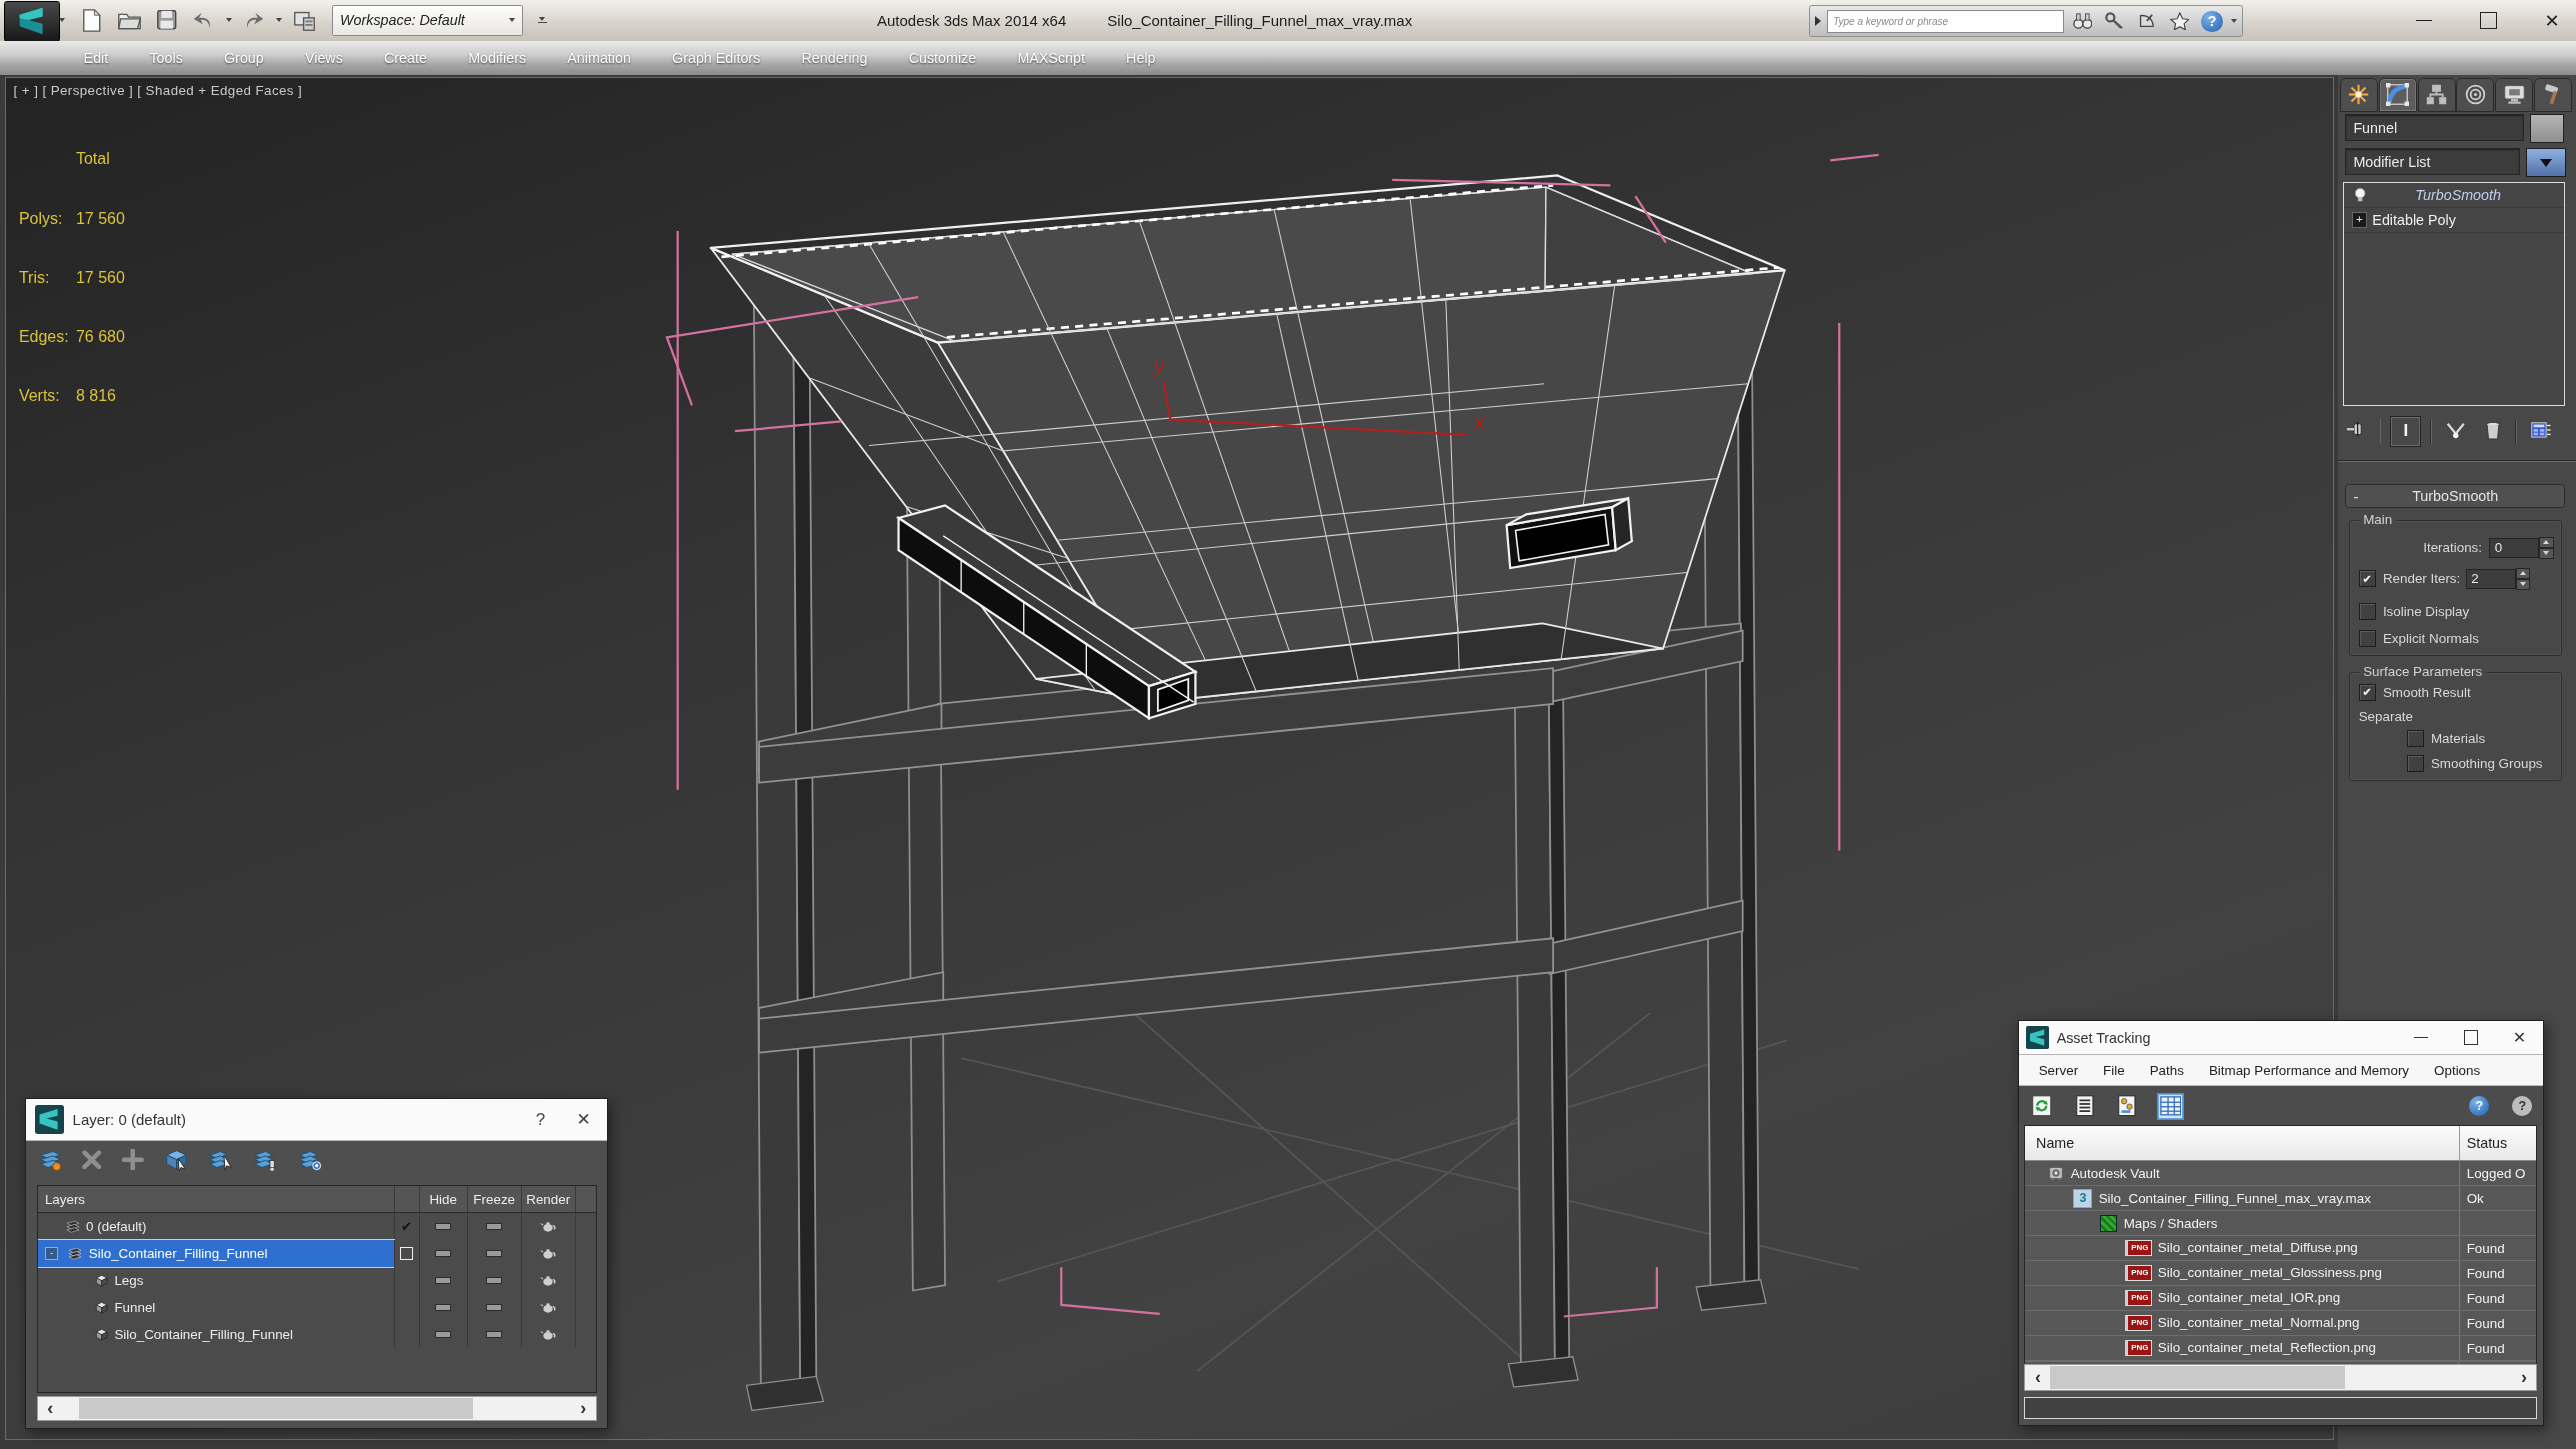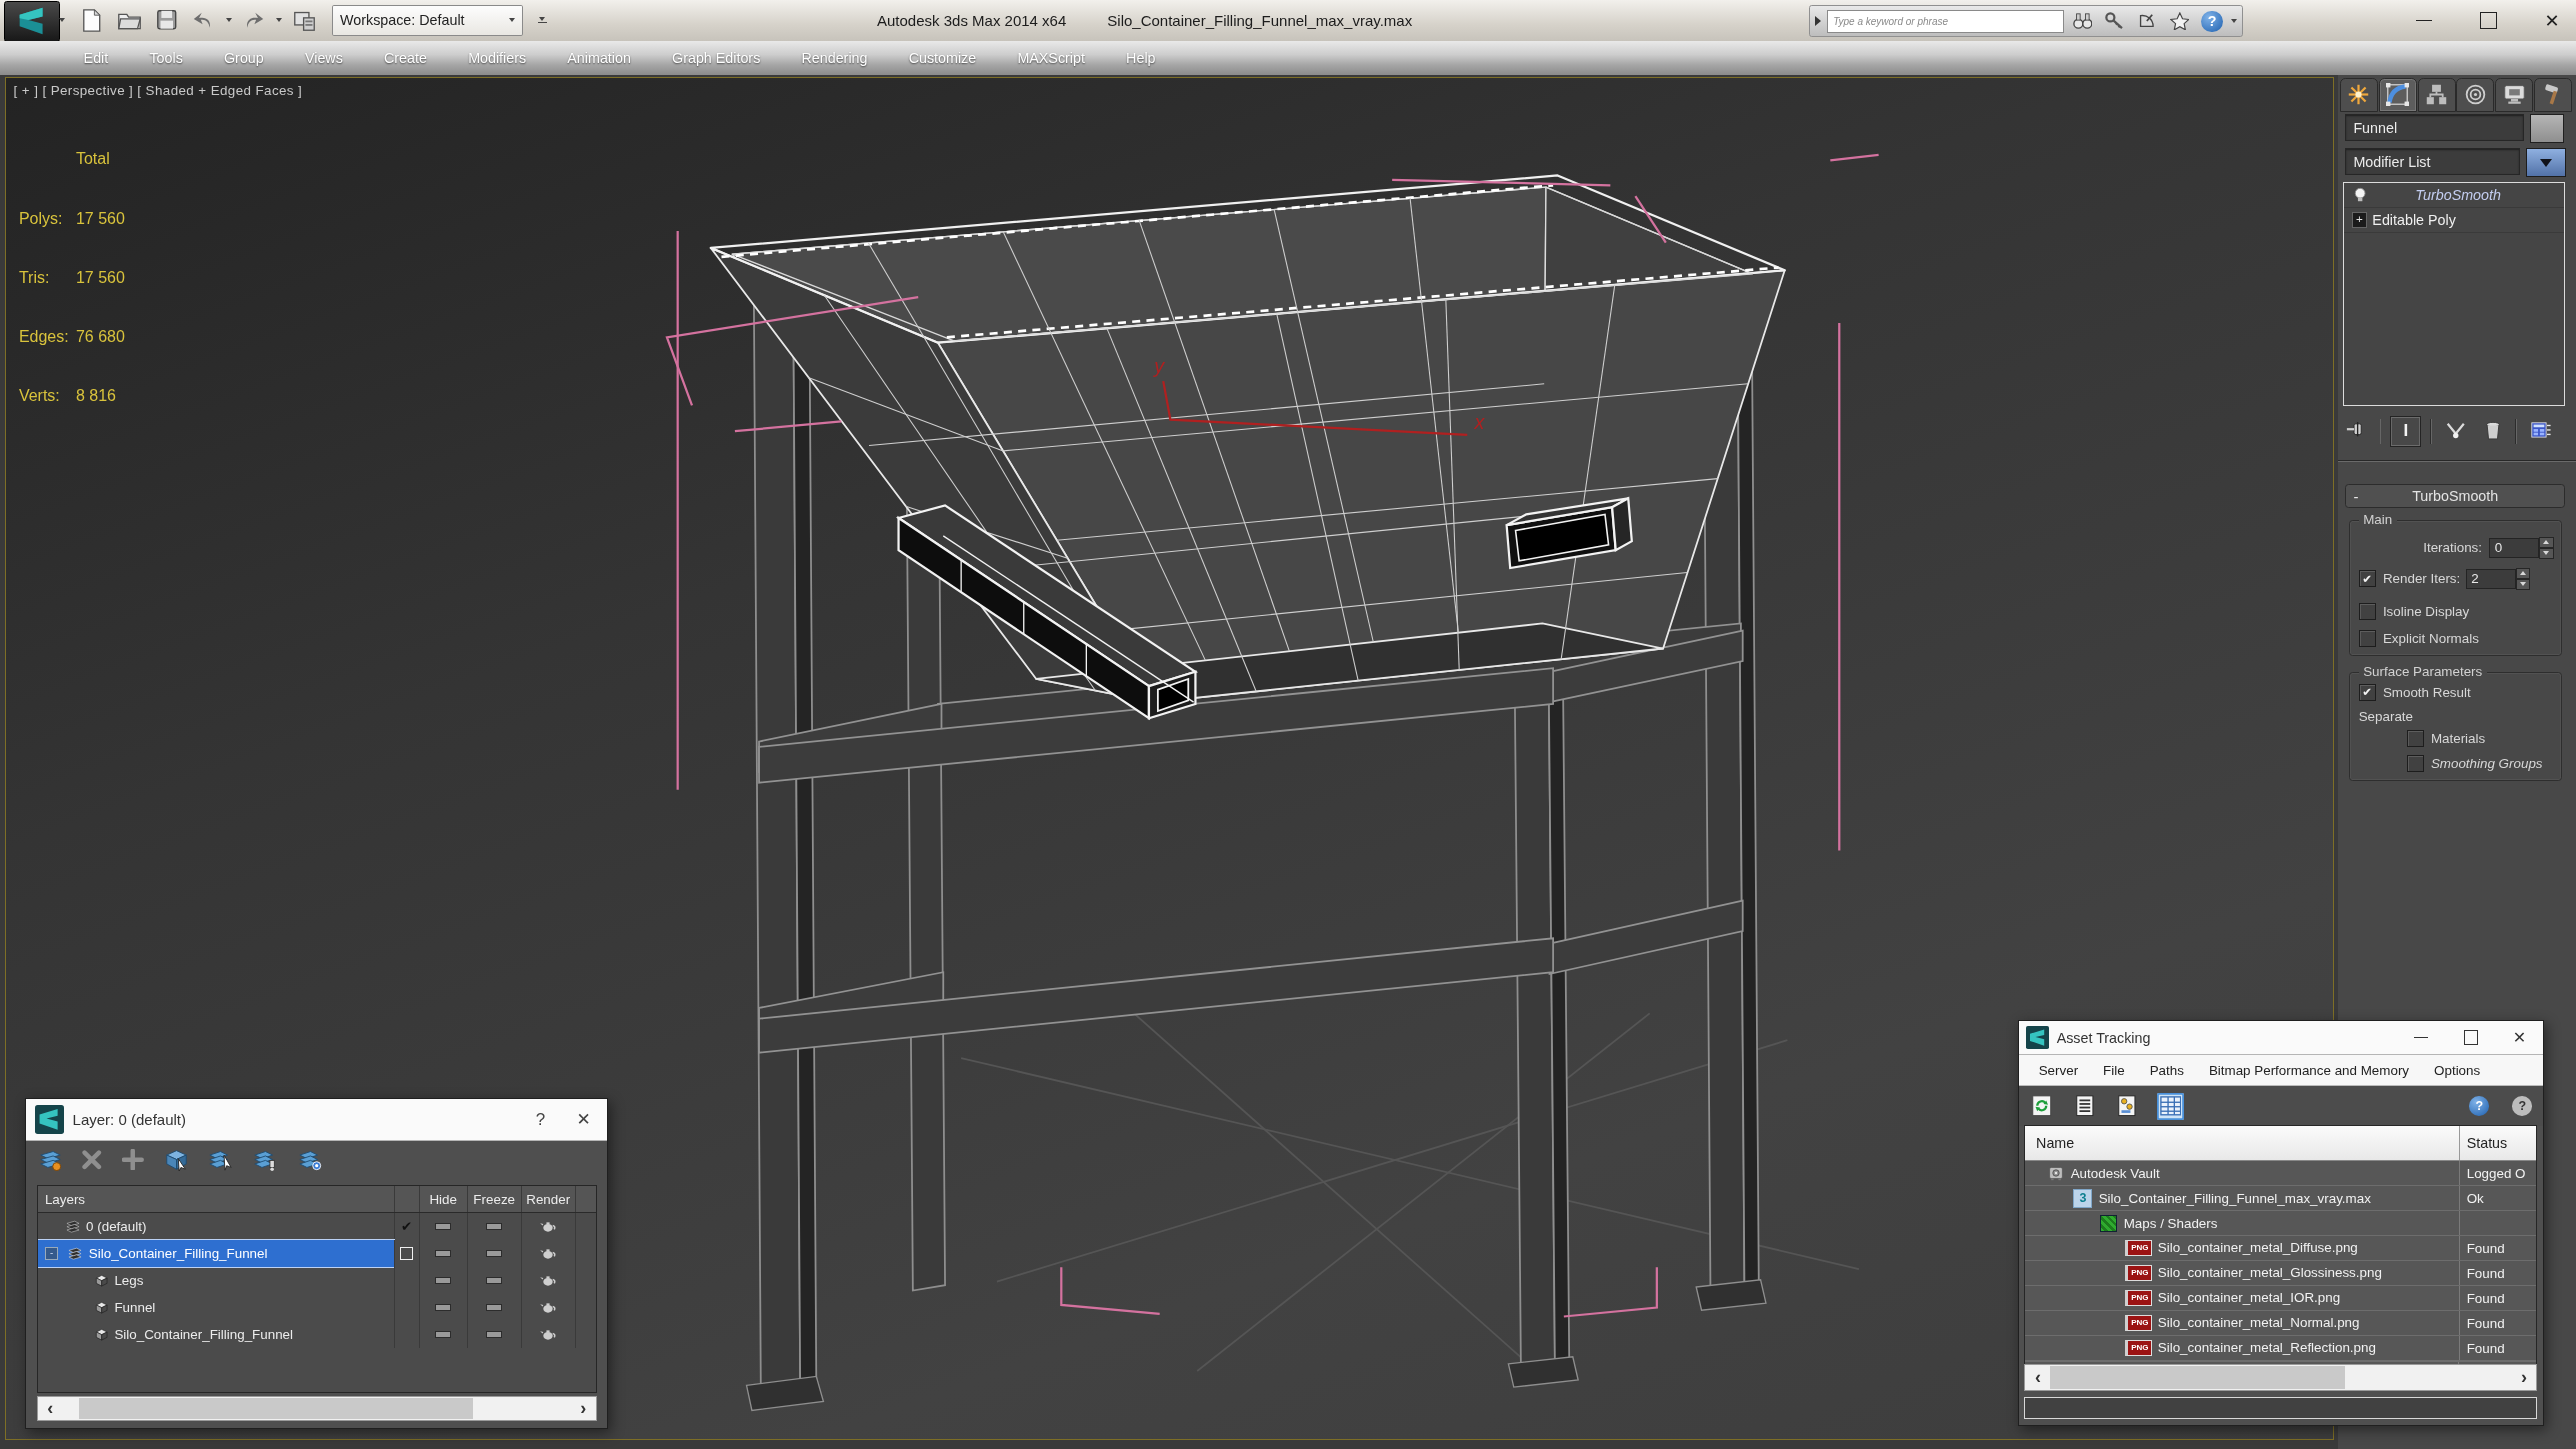--- a/index.html
+++ b/index.html
@@ -10,21 +10,21 @@
   .titlebar{position:absolute;left:0;top:0;width:2576px;height:41px;
     background:linear-gradient(#f2f0ec,#d6d2ca 60%,#c7c3bb);border-bottom:0.9px solid #8f8c86;}
   .logo-btn{position:absolute;left:3.6px;top:0.9px;width:54px;height:39px;background:linear-gradient(#4a4a4a,#181818);
     border:0.9px solid #000;border-radius:2.7px;display:flex;align-items:center;justify-content:center;}
   .logo-arrow{position:absolute;left:59px;top:18px;}
   .qat{position:absolute;left:77px;top:4.5px;display:flex;align-items:center;gap:7.2px;}
   .qat-btn{width:30px;height:30px;display:flex;align-items:center;justify-content:center;border-radius:2.7px;}
   .drop-mini{width:0;height:0;border-left:3.6px solid transparent;border-right:3.6px solid transparent;border-top:4.5px solid #444;}
   .workspace{display:flex;align-items:center;justify-content:space-between;width:175px;height:29px;margin-left:5.4px;
     background:linear-gradient(#fdfdfd,#e9e7e2);border:0.9px solid #8a8a8a;border-radius:1.8px;
-    font-size:14.3px;color:#222;padding:0 7.2px;}
+    font-size:14.3px;color:#222;padding:0 7.2px;font-style:italic;}
   .qat-chevron{margin-left:7.2px;display:flex;flex-direction:column;gap:1.8px;align-items:center;}
   .title-center{position:absolute;left:877px;top:0;height:41px;display:flex;align-items:center;gap:41px;
     font-size:15px;color:#1c1c1c;}
   .infocenter{position:absolute;left:1809px;top:5.4px;height:30px;display:flex;align-items:center;
     background:linear-gradient(#e9e9e9,#bdbdbd);border:0.9px solid #909090;border-radius:2.7px;padding:0 5.4px;gap:5.4px;}
   .ic-input{width:224px;height:21.5px;border:0.9px solid #8a8a8a;background:#fff;font-size:10px;padding:0 5.4px;
     font-family:"Liberation Sans",sans-serif;color:#333;}
   .ic-input::placeholder{font-style:italic;color:#8a8a8a;}
   .ic-btn{width:27px;height:25px;display:flex;align-items:center;justify-content:center;}
   .help-circle{width:21.5px;height:21.5px;border-radius:50%;background:radial-gradient(circle at 35% 30%,#7fb2e8,#1d5fae);
@@ -555,21 +555,21 @@
           </span>
         <span>Smooth Result</span>
       </div>
       <div class="prow" style="top:36px;left:9px;">
         <span>Separate</span>
       </div>
       <div class="prow" style="top:57px;left:57px;">
         <span class="cb"></span>
         <span>Materials</span>
       </div>
-      <div class="prow" style="top:82px;left:57px;font-style:italic;">
+      <div class="prow" style="top:82px;left:57px;">
         <span class="cb"></span>
         <span>Smoothing Groups</span>
       </div>
     </div>
 
   </div>
 
   <div class="fwin" style="left:25px;top:1098px;width:581px;height:329px;">
     <div class="fw-title" style="height:41px;font-size:15px;">
       <svg width="25" height="25" viewBox="0 0 36 34" style="margin:0 9px 0 9px;background:#15444a;border-radius:2.7px;padding:1.8px;">

